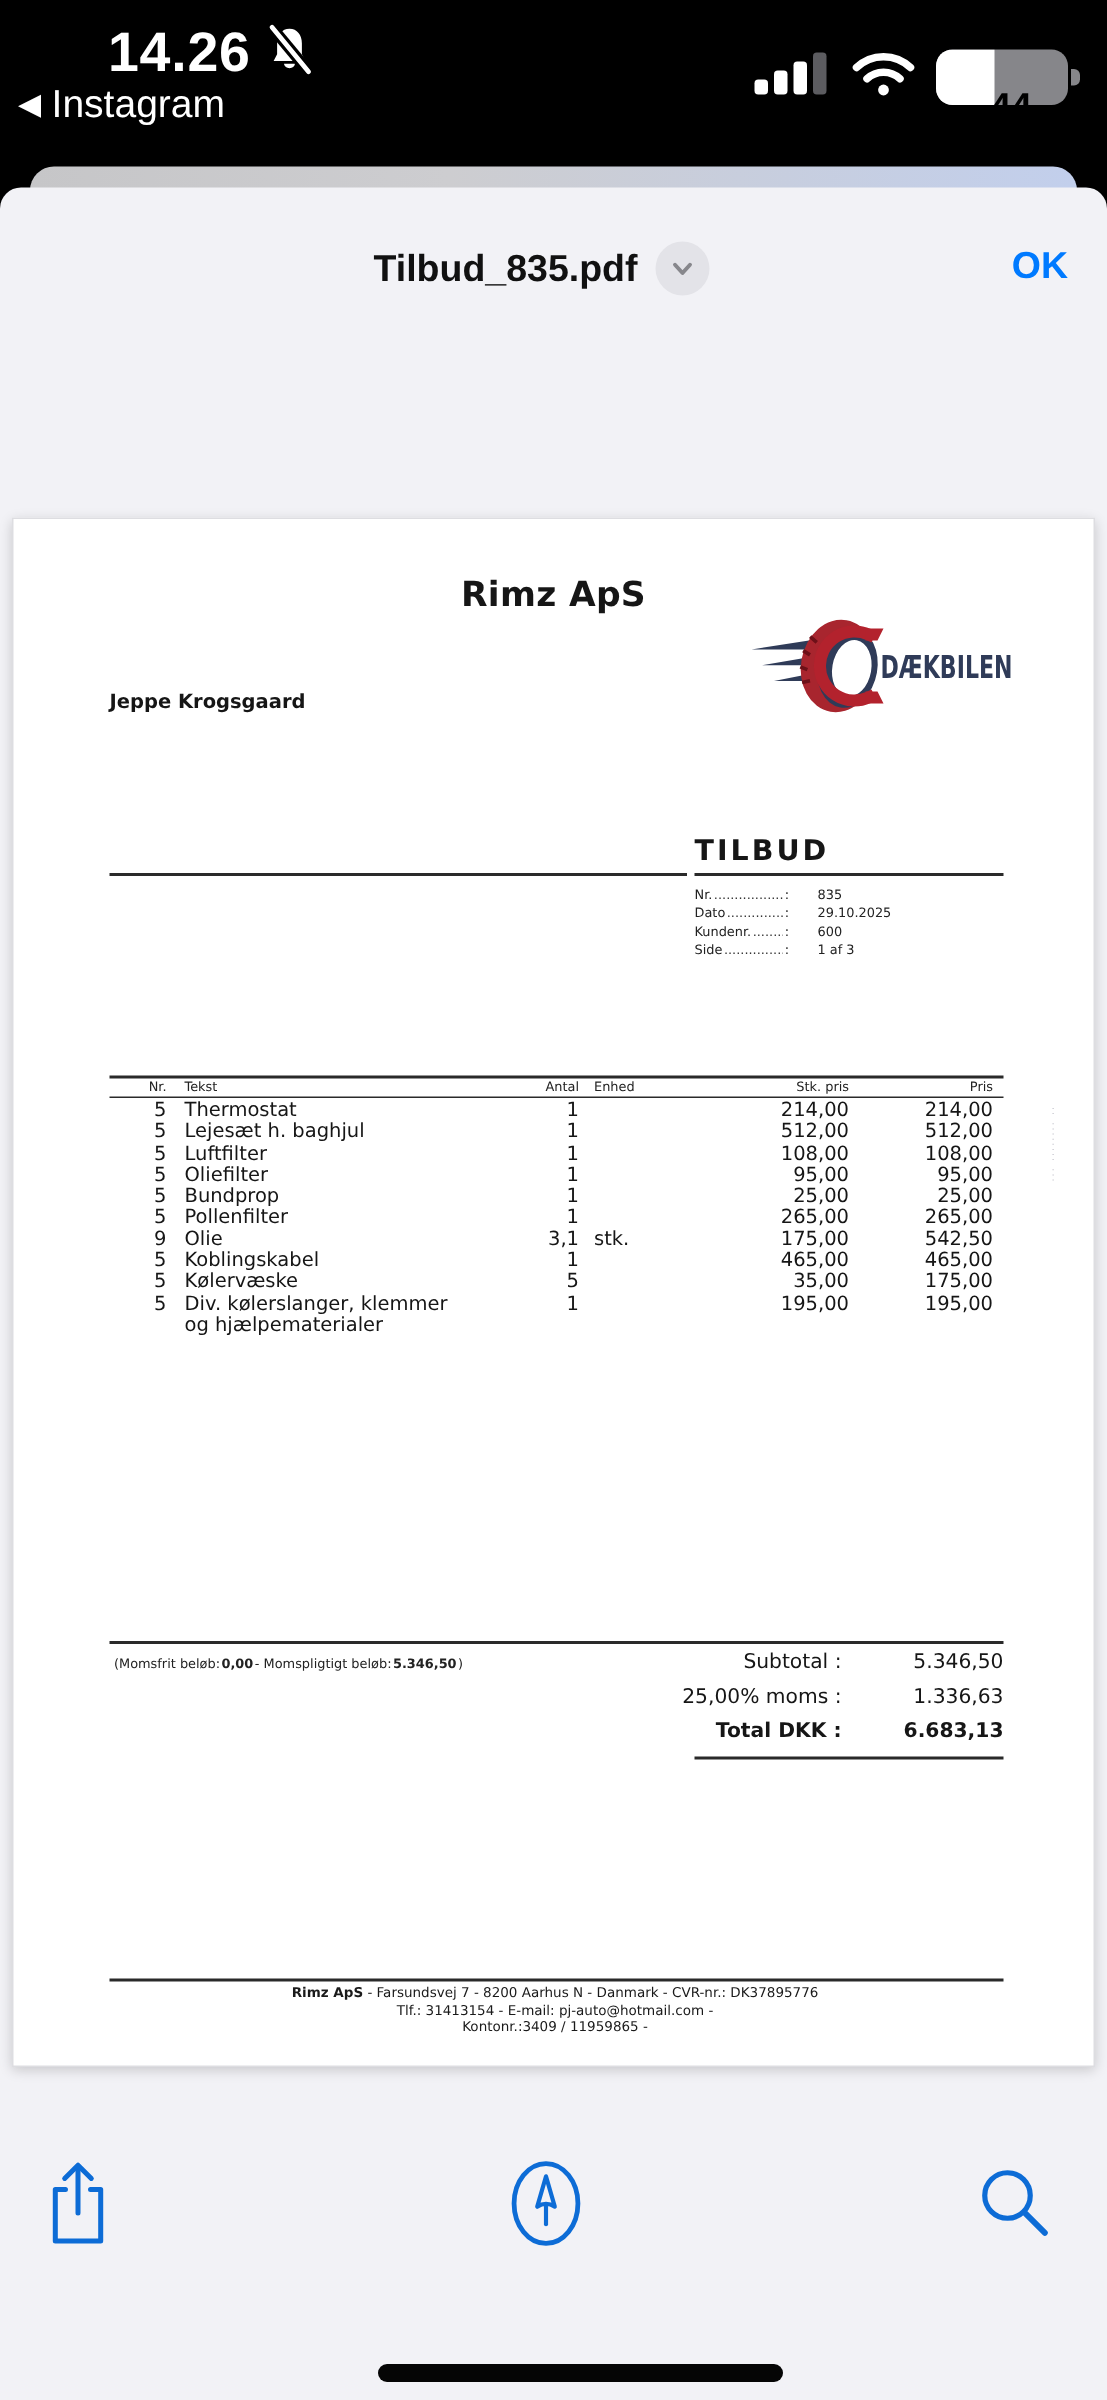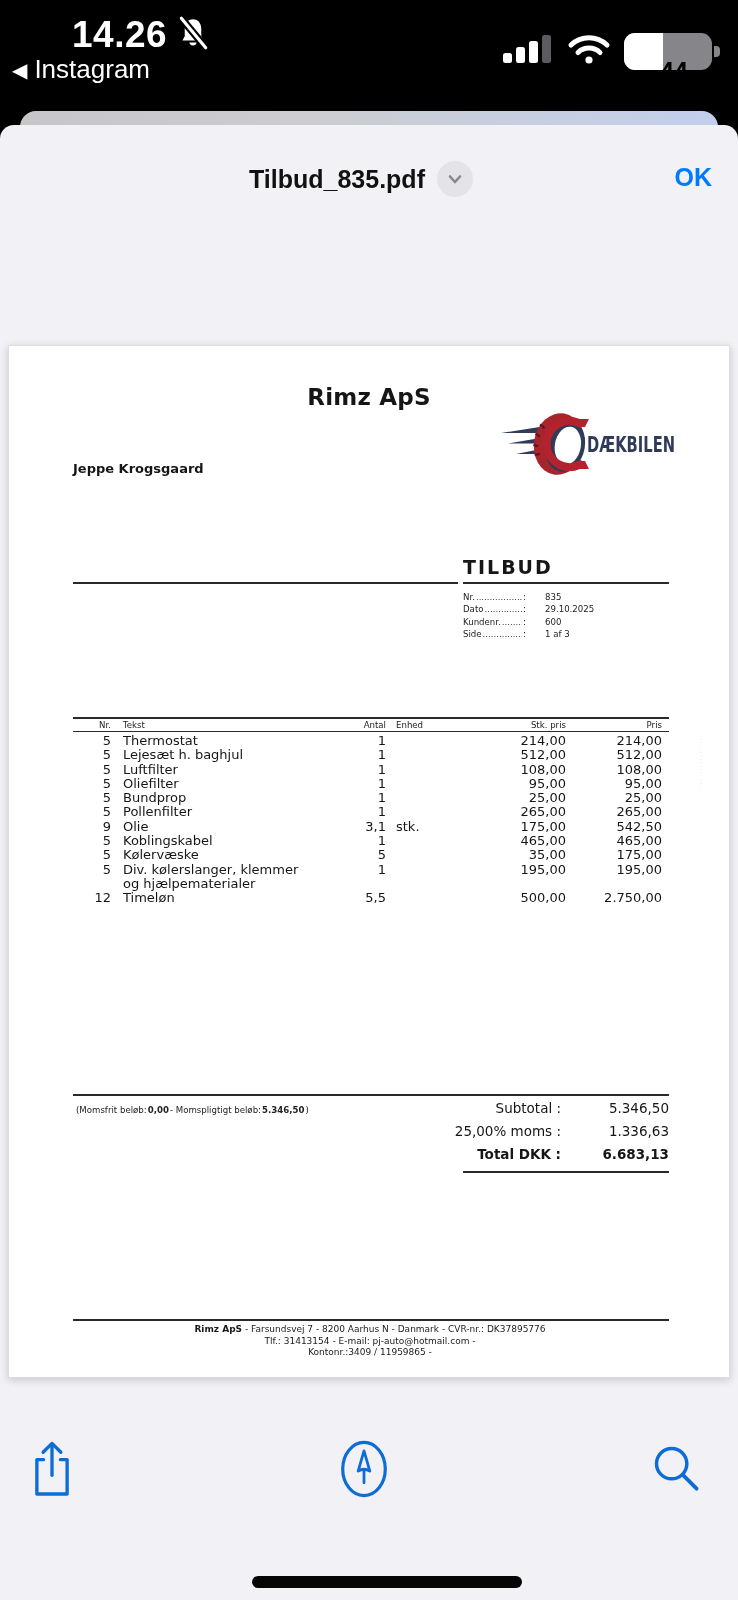--- a/index.html
+++ b/index.html
@@ -307,28 +307,20 @@
             <span class="c-pris">175,00</span>
           </div>
         <div class="trow">
             <span class="c-nr">5</span>
             <span class="c-tekst">Div. kølerslanger, klemmer og hjælpematerialer</span>
             <span class="c-antal">1</span>
             <span class="c-enhed"></span>
             <span class="c-stk">195,00</span>
             <span class="c-pris">195,00</span>
           </div>
-        <div class="trow">
-            <span class="c-nr">12</span>
-            <span class="c-tekst">Timeløn</span>
-            <span class="c-antal">5,5</span>
-            <span class="c-enhed"></span>
-            <span class="c-stk">500,00</span>
-            <span class="c-pris">2.750,00</span>
-          </div>
       </div>
     </div>
 
     <div class="edge-note">·· ········ ···</div>
 
     <div class="totals">
       <div class="totals-line"></div>
       <div class="moms-note">
         <span>(Momsfrit beløb:</span>
           <b>0,00</b>

